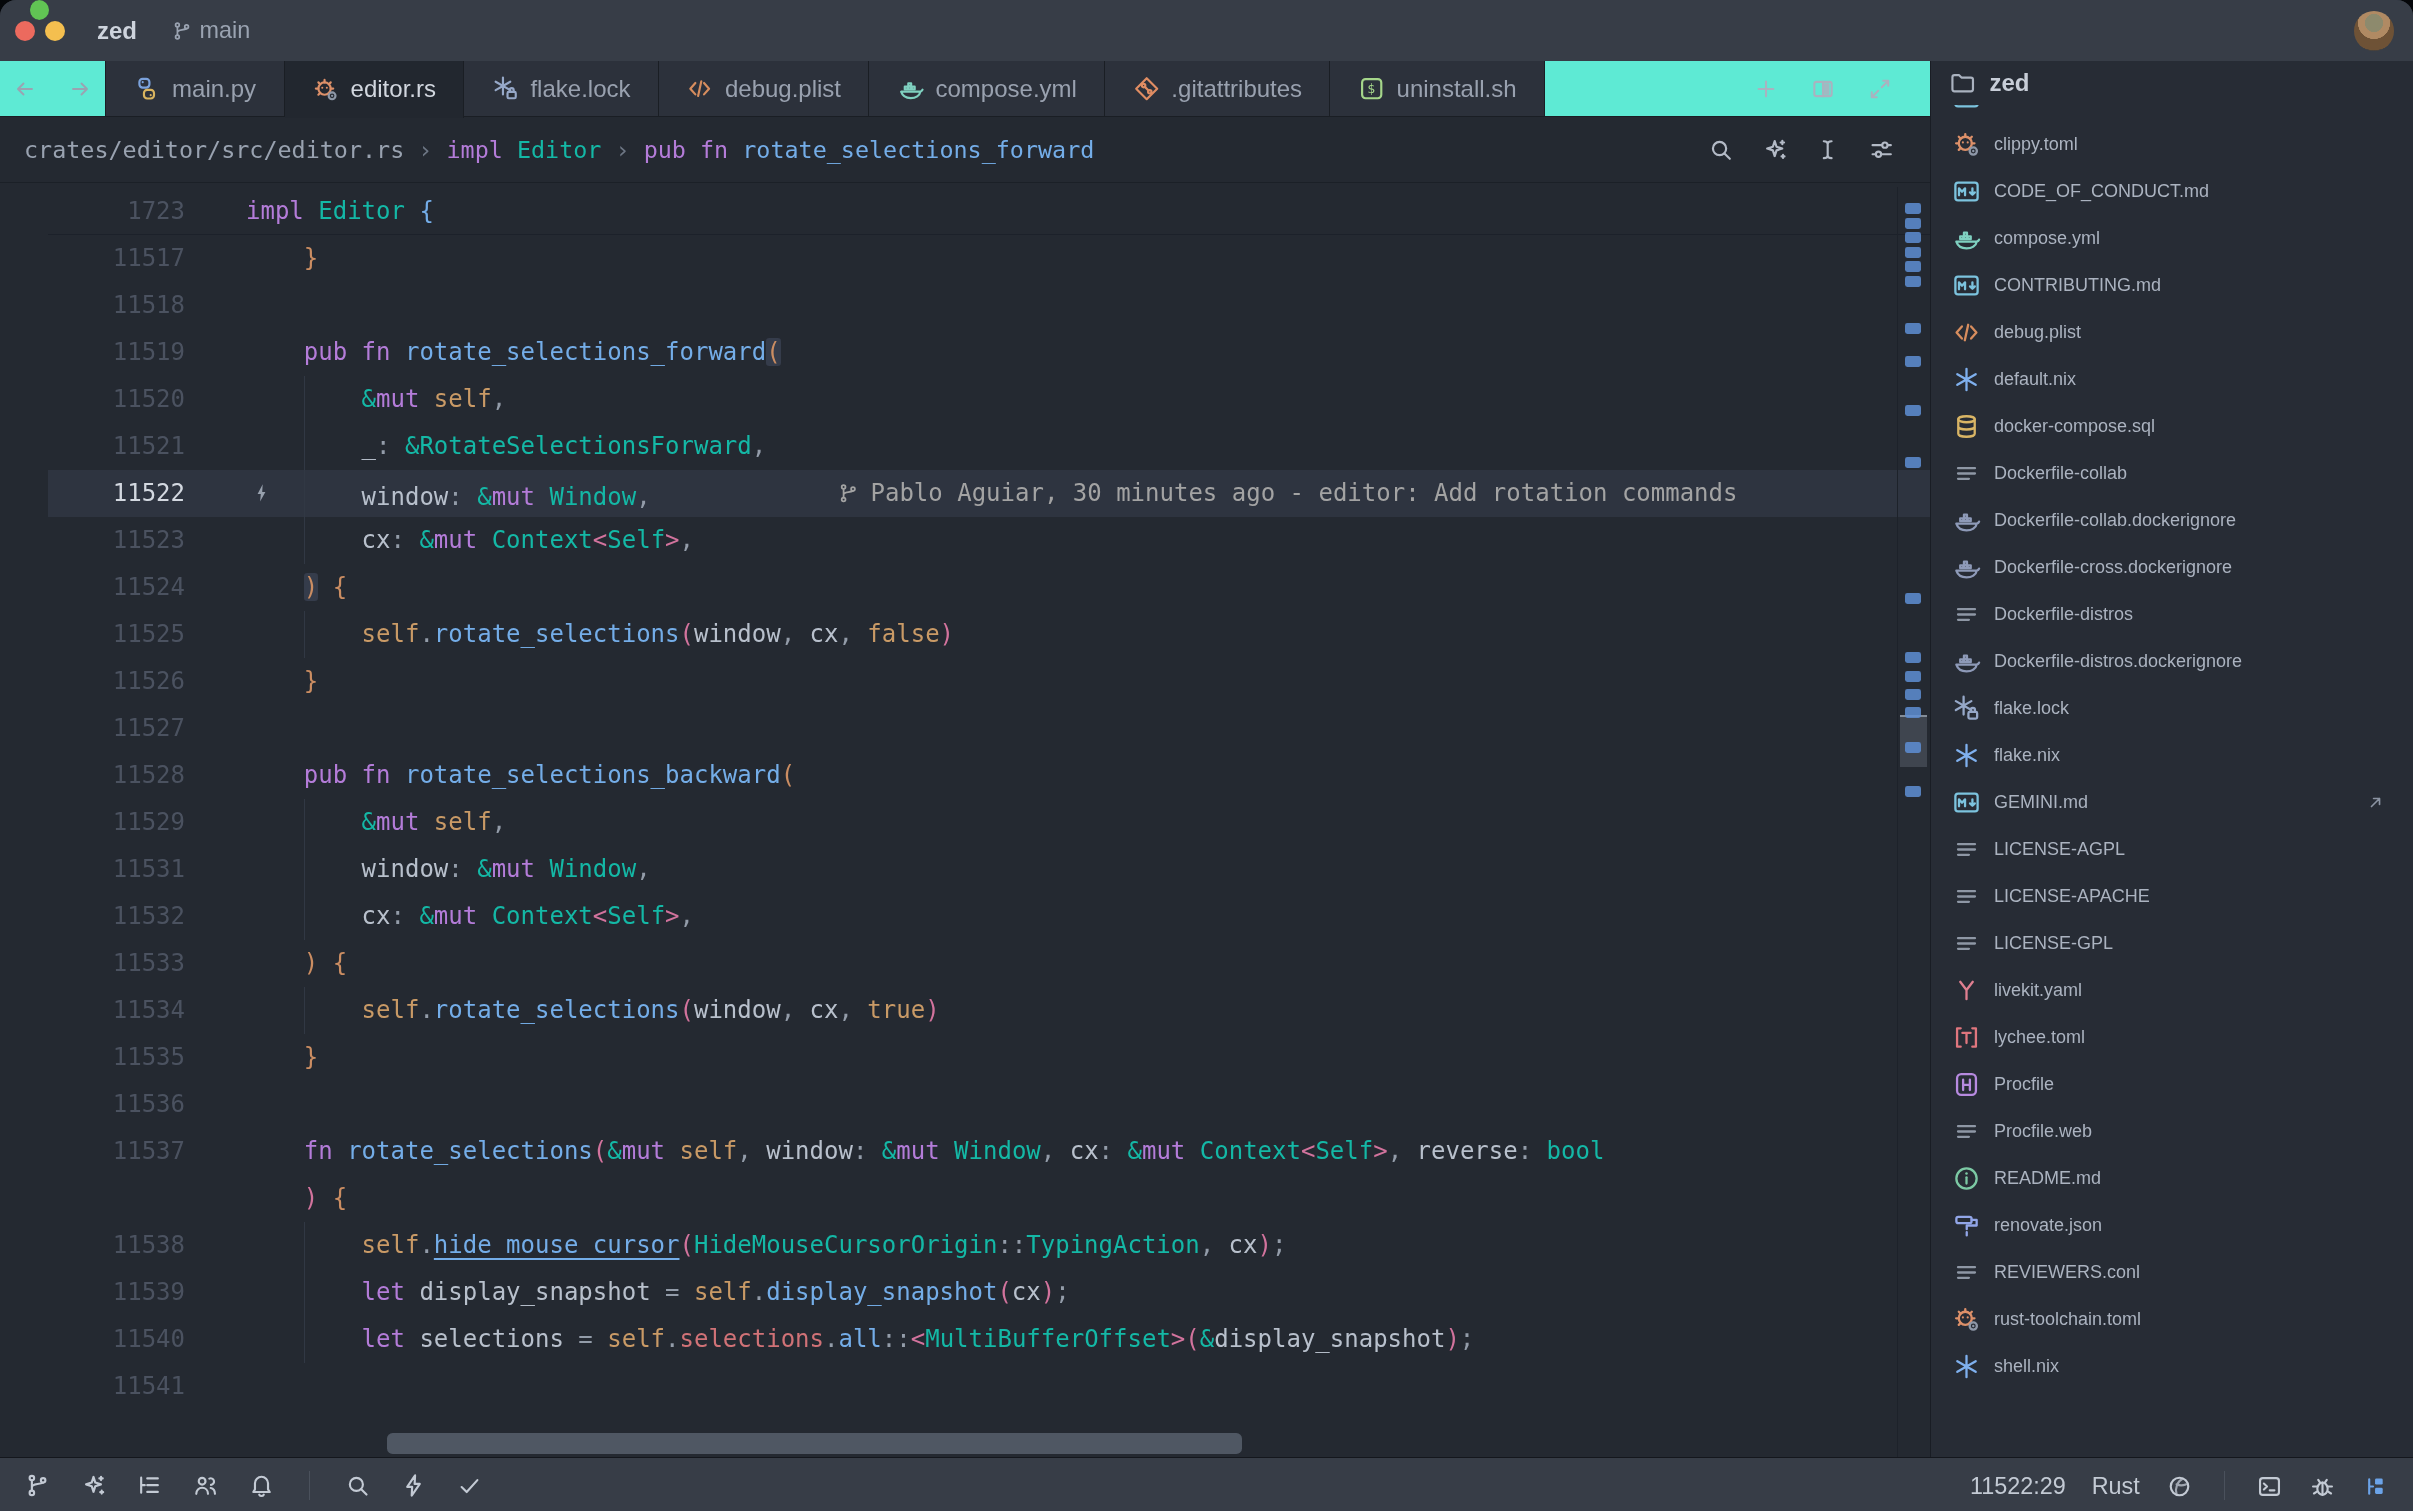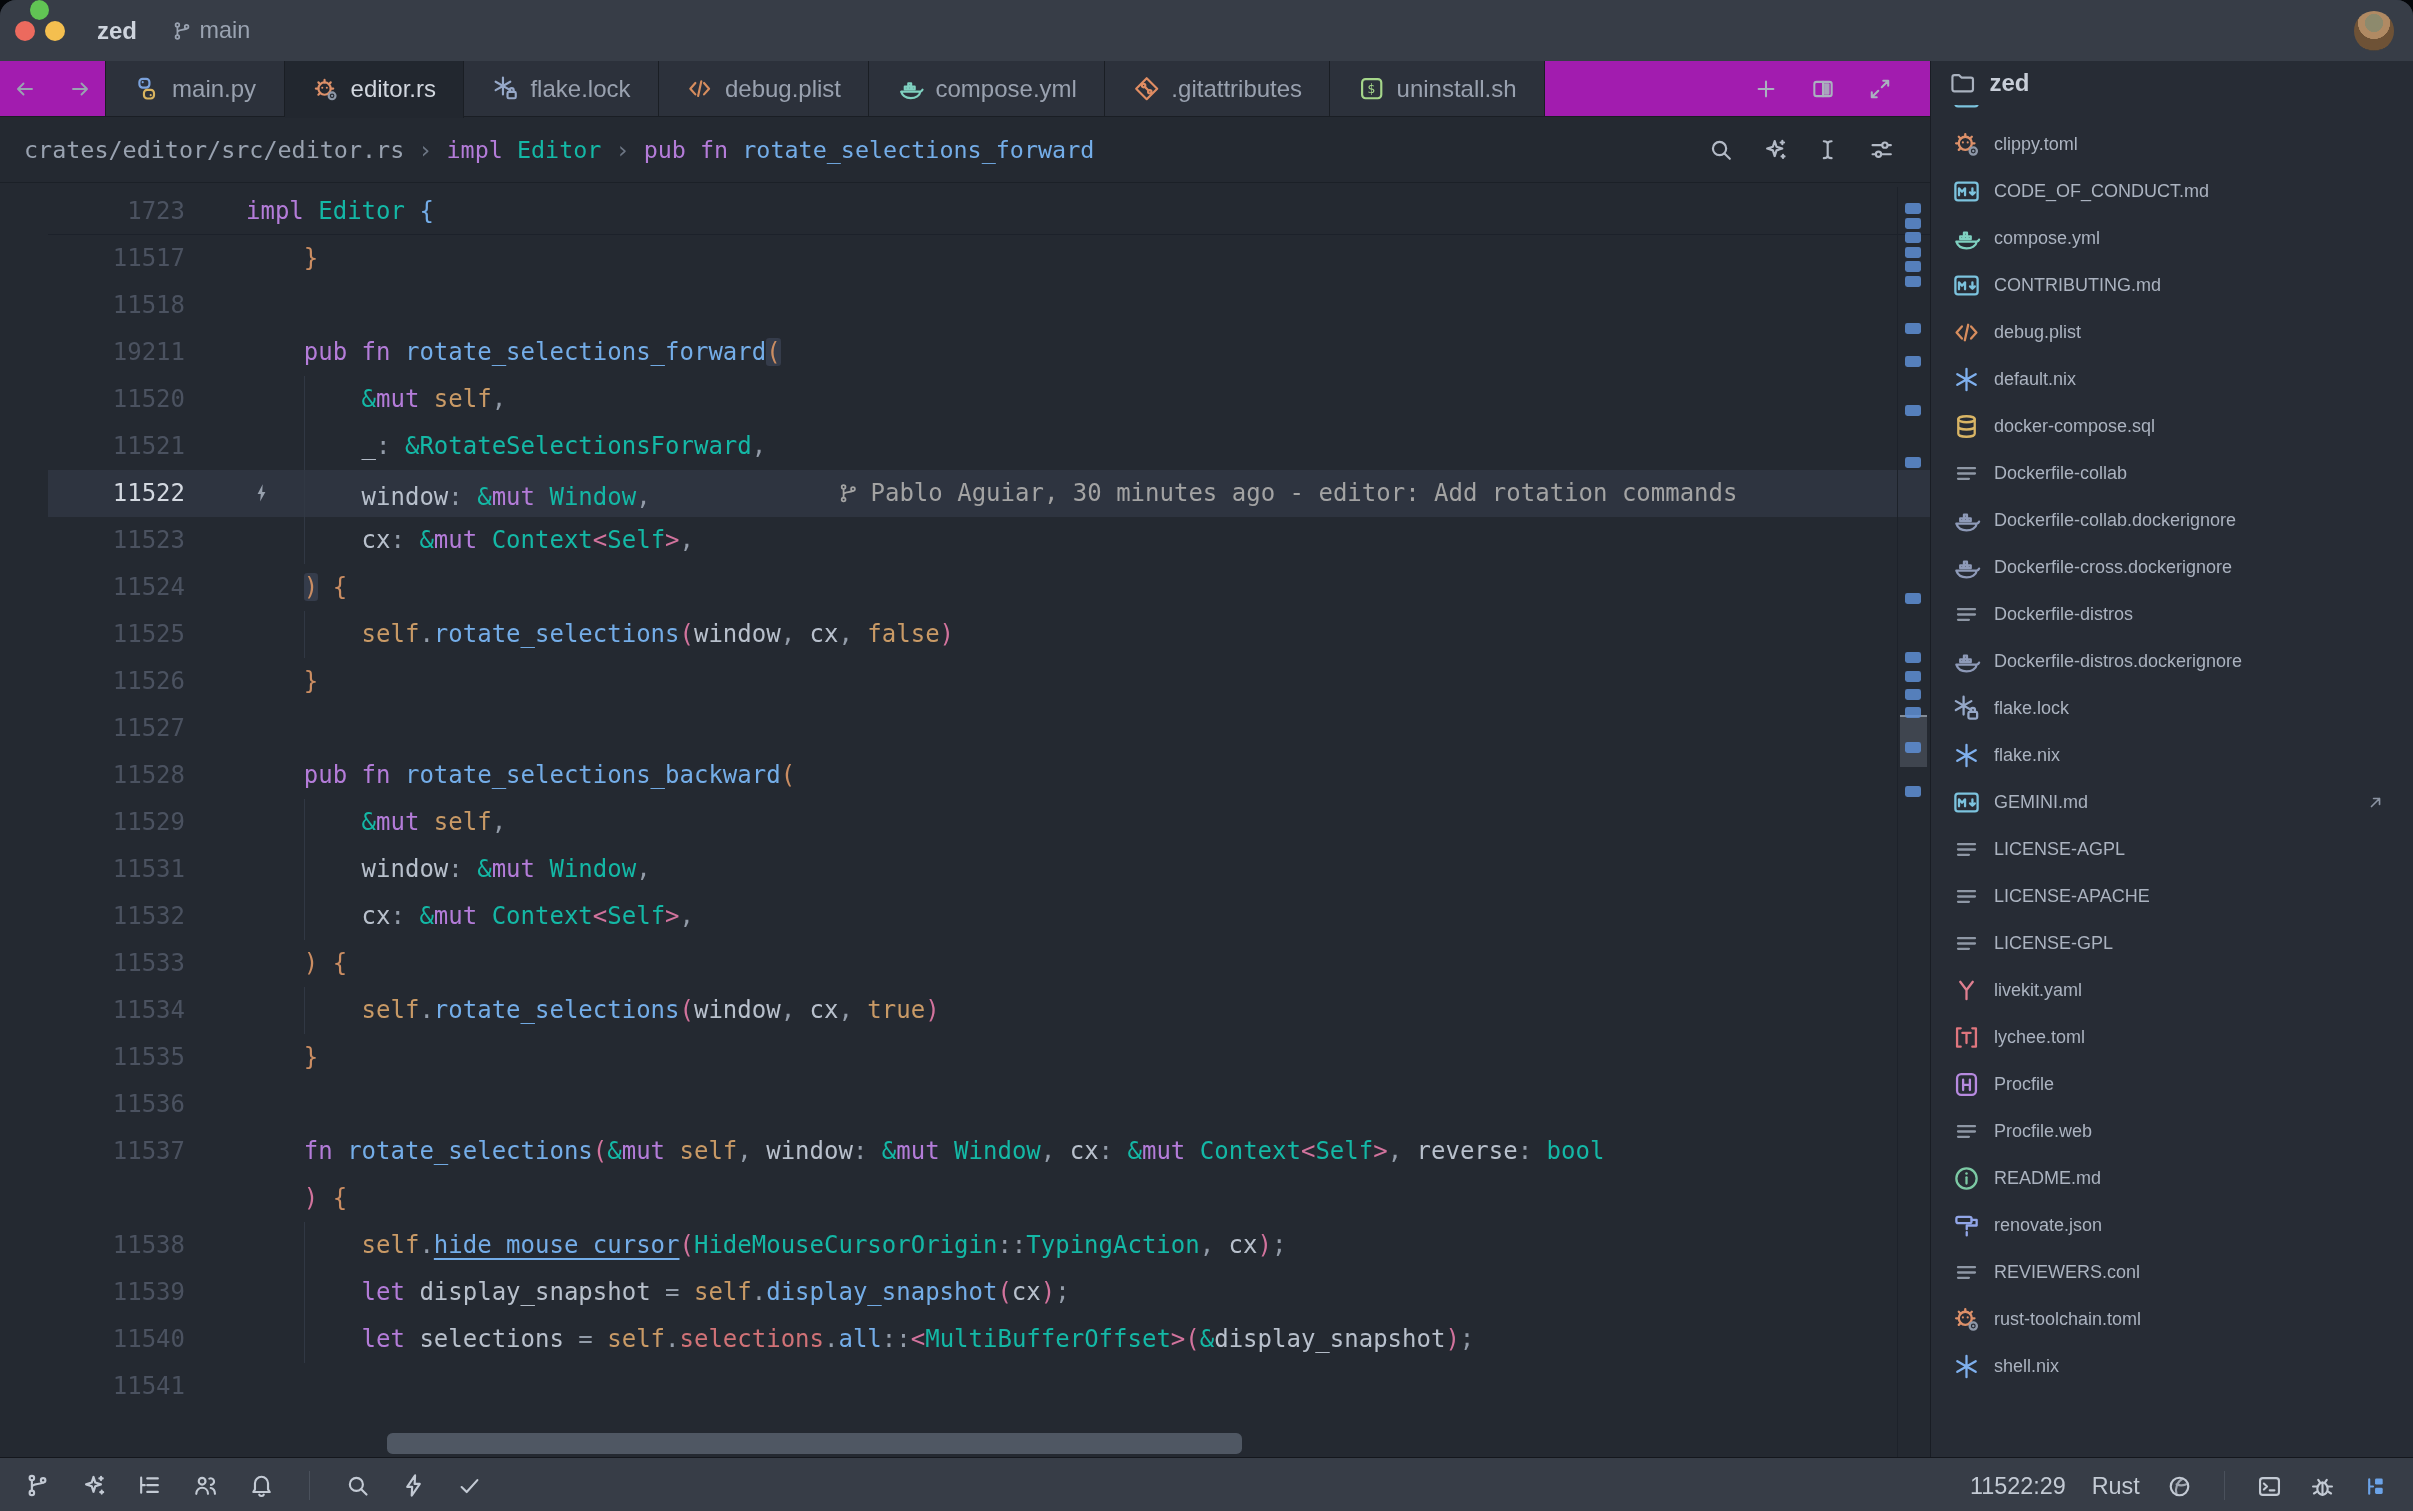--- a/index.html
+++ b/index.html
@@ -12,21 +12,21 @@
   .light{width:20px;height:20px;border-radius:50%;}
   .light.r{background:#ec6a5e}.light.y{background:#f4bf4f}.light.g{background:#61c454}
   .win-title{margin-left:32px;font-size:24px;font-weight:700;color:#ced4dd;}
   .branch{margin-left:34px;display:flex;align-items:center;gap:6.5px;color:#9aa3b1;font-size:23.4px;}
   .avatar{position:absolute;right:19.4px;top:10.5px;width:40px;height:40px;border-radius:50%;overflow:hidden;
           background:radial-gradient(circle at 50% 30%,#8d8a6d 0 26%,#b08a63 27% 46%,#6e5236 47% 78%,#4a423a 79%);}
   
   .main{position:absolute;top:61px;left:0;right:0;bottom:55px;display:flex;}
   .editor-col{width:1930px;position:relative;background:#242931;}
   
-  .tabbar{height:56px;background:#a21caf;border-bottom:1.6px solid #1a1e24;display:flex;align-items:stretch;}
+  .tabbar{height:56px;background:#5eead4;border-bottom:1.6px solid #1a1e24;display:flex;align-items:stretch;}
   .navbtns{width:106px;display:flex;align-items:center;justify-content:center;gap:31px;border-right:1.6px solid #1a1e24;color:#9aa3b1;}
   .navbtns .ic{width:24px;height:24px;}
   .tab{display:flex;align-items:center;gap:11.3px;padding:0 27.4px;font-size:24px;color:#99a1af;border-right:1.6px solid #1a1e24;background:#2c313b;}
   .tab .ic{width:27.4px;height:27.4px;}
   .tab.active{background:#22272f;color:#d2d7df;margin-bottom:-1.6px;}
   .tab-actions{margin-left:auto;display:flex;align-items:center;gap:31px;padding:0 37px;color:#aab2bf;}
   .tab-actions .ic{width:26px;height:26px;}
   
   .crumbbar{height:66px;border-bottom:1.6px solid #1b2027;display:flex;align-items:center;
             font-family:"DejaVu Sans Mono",monospace;font-size:23.4px;padding-left:24px;}
@@ -251,21 +251,21 @@
         </span>
       </div>
 
       <div class="codearea">
         <div id="sticky">
             <div class="row sticky"><span class="ln">1723</span><span class="ct"><span class="tk kw">impl</span><span class="tk pu"> </span><span class="tk ty">Editor</span><span class="tk pu"> </span><span class="tk fn">{</span></span></div>
           </div>
         <div id="lines">
             <div class="row"><span class="ln">11517</span><span class="ct"><span class="tk br">    }</span></span></div>
             <div class="row"><span class="ln">11518</span><span class="ct"></span></div>
-            <div class="row"><span class="ln">19211</span><span class="ct"><span class="tk pu">    </span><span class="tk kw">pub</span><span class="tk pu"> </span><span class="tk kw">fn</span><span class="tk pu"> </span><span class="tk fn">rotate_selections_forward</span><span class="tk br mat">(</span></span></div>
+            <div class="row"><span class="ln">11519</span><span class="ct"><span class="tk pu">    </span><span class="tk kw">pub</span><span class="tk pu"> </span><span class="tk kw">fn</span><span class="tk pu"> </span><span class="tk fn">rotate_selections_forward</span><span class="tk br mat">(</span></span></div>
             <div class="row"><span class="ln">11520</span><span class="ct"><i class="g"></i><span class="tk pu">        </span><span class="tk ty">&amp;</span><span class="tk kw">mut</span><span class="tk pu"> </span><span class="tk or">self</span><span class="tk pu">,</span></span></div>
             <div class="row"><span class="ln">11521</span><span class="ct"><i class="g"></i><span class="tk pu">        </span><span class="tk tx">_</span><span class="tk pu">:</span><span class="tk pu"> </span><span class="tk ty">&amp;</span><span class="tk ty">RotateSelectionsForward</span><span class="tk pu">,</span></span></div>
             <div class="row hl"><span class="ln">11522</span><span class="flash"><svg viewBox="0 0 24 24" fill="none" stroke="currentColor" stroke-width="1.9" stroke-linecap="round" stroke-linejoin="round" width="100%" height="100%">
                   <path d="M12.7 3.2 7.6 13h3.2l-.7 7.6L15.4 11h-3.2Z" fill="currentColor" stroke="none"></path>
                 </svg></span><span class="ct"><i class="g"></i><span class="tk pu">        </span><span class="tk tx">window</span><span class="tk pu">:</span><span class="tk pu"> </span><span class="tk ty">&amp;</span><span class="tk kw">mut</span><span class="tk pu"> </span><span class="tk ty">Window</span><span class="tk pu">,</span><span class="blame"><span class="ic"><svg viewBox="0 0 24 24" fill="none" stroke="currentColor" stroke-width="1.9" stroke-linecap="round" stroke-linejoin="round" width="100%" height="100%">
                       <circle cx="7" cy="5.4" r="2"></circle>
                       <circle cx="7" cy="18.6" r="2"></circle>
                       <circle cx="17" cy="7.4" r="2"></circle>
                       <path d="M7 7.4v9.2M7 13.6c0-3.6 6.2-2.2 10-4.2"></path>
                     </svg></span><span>Pablo Aguiar, 30 minutes ago - editor: Add rotation commands</span></span></span></div>

